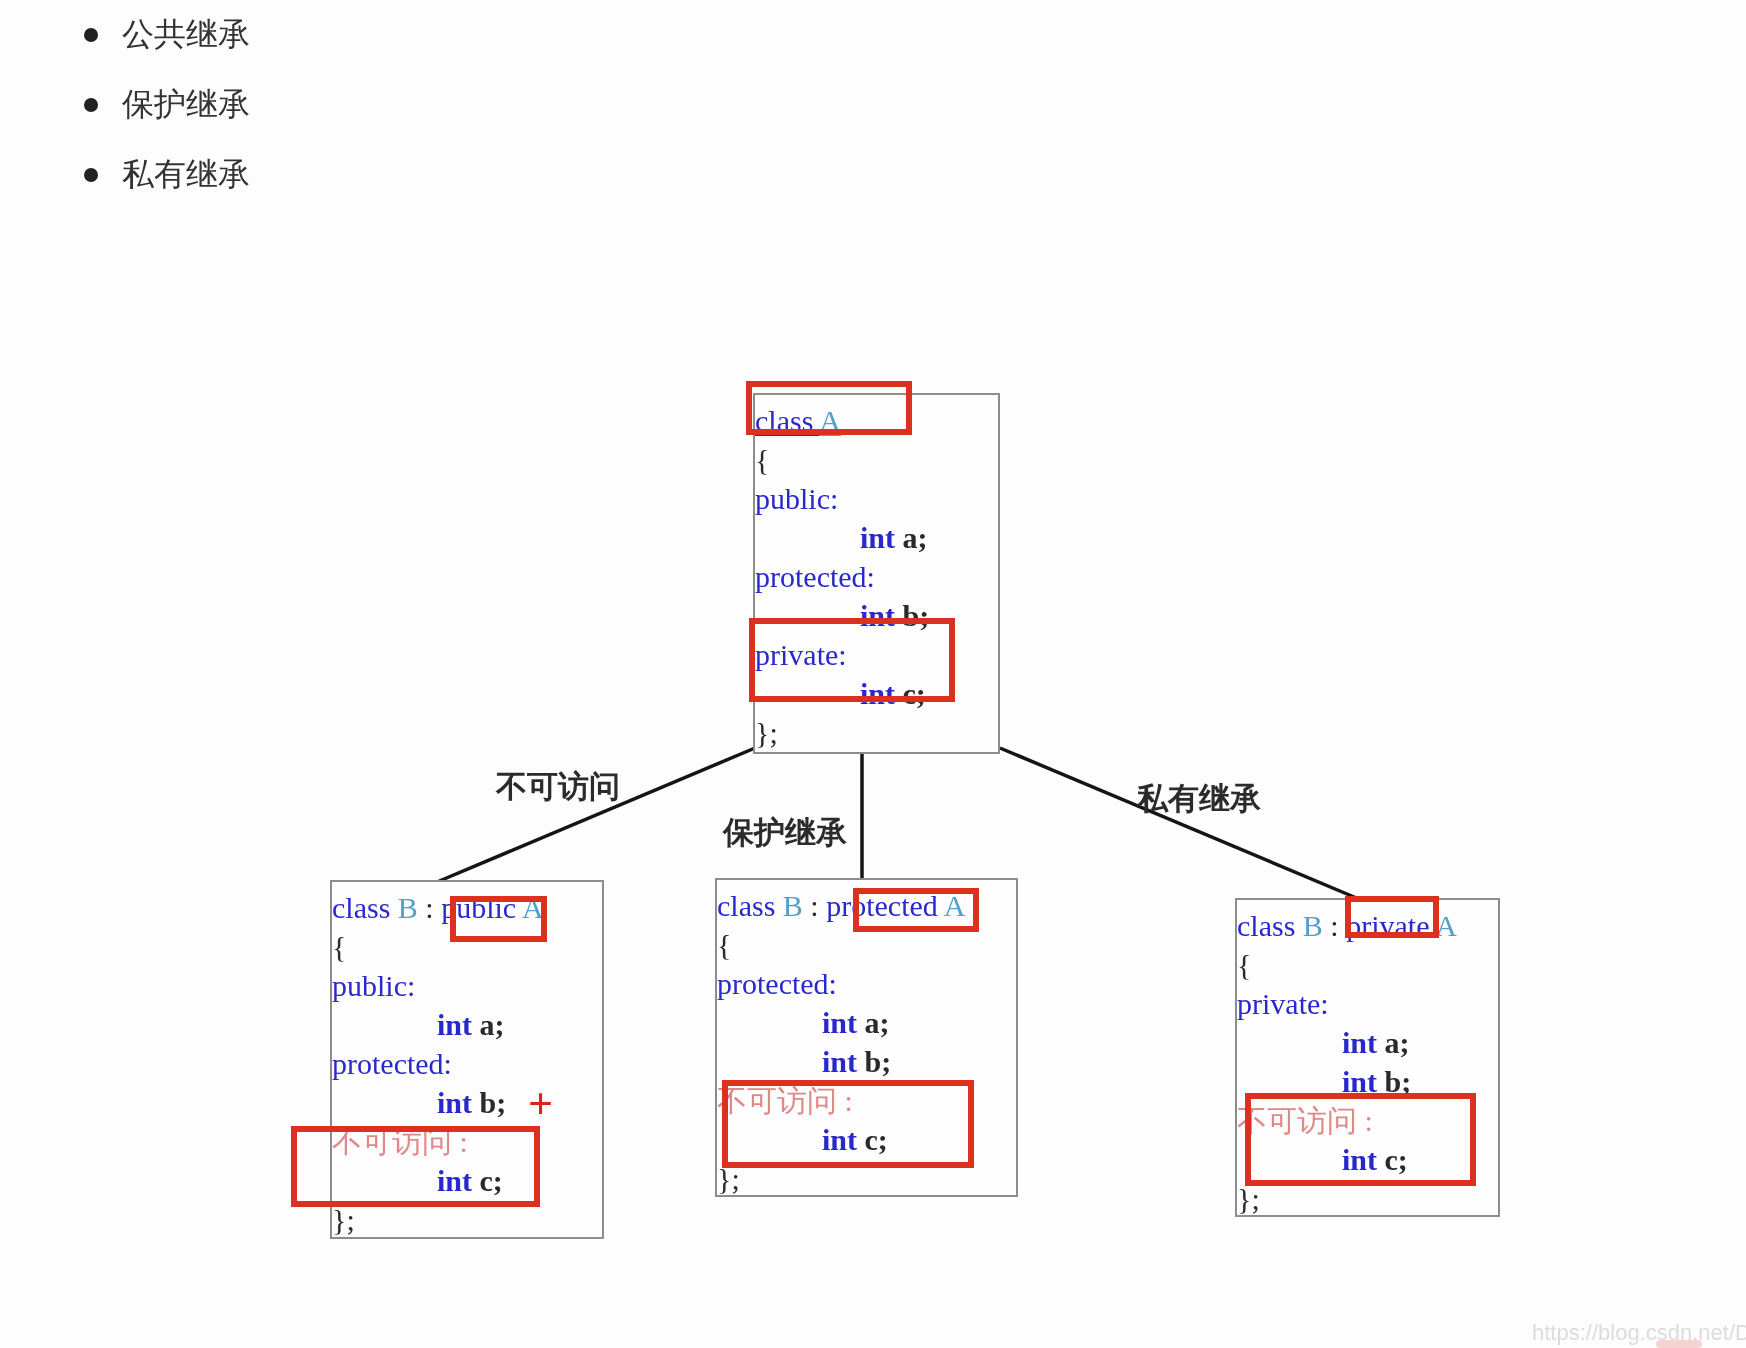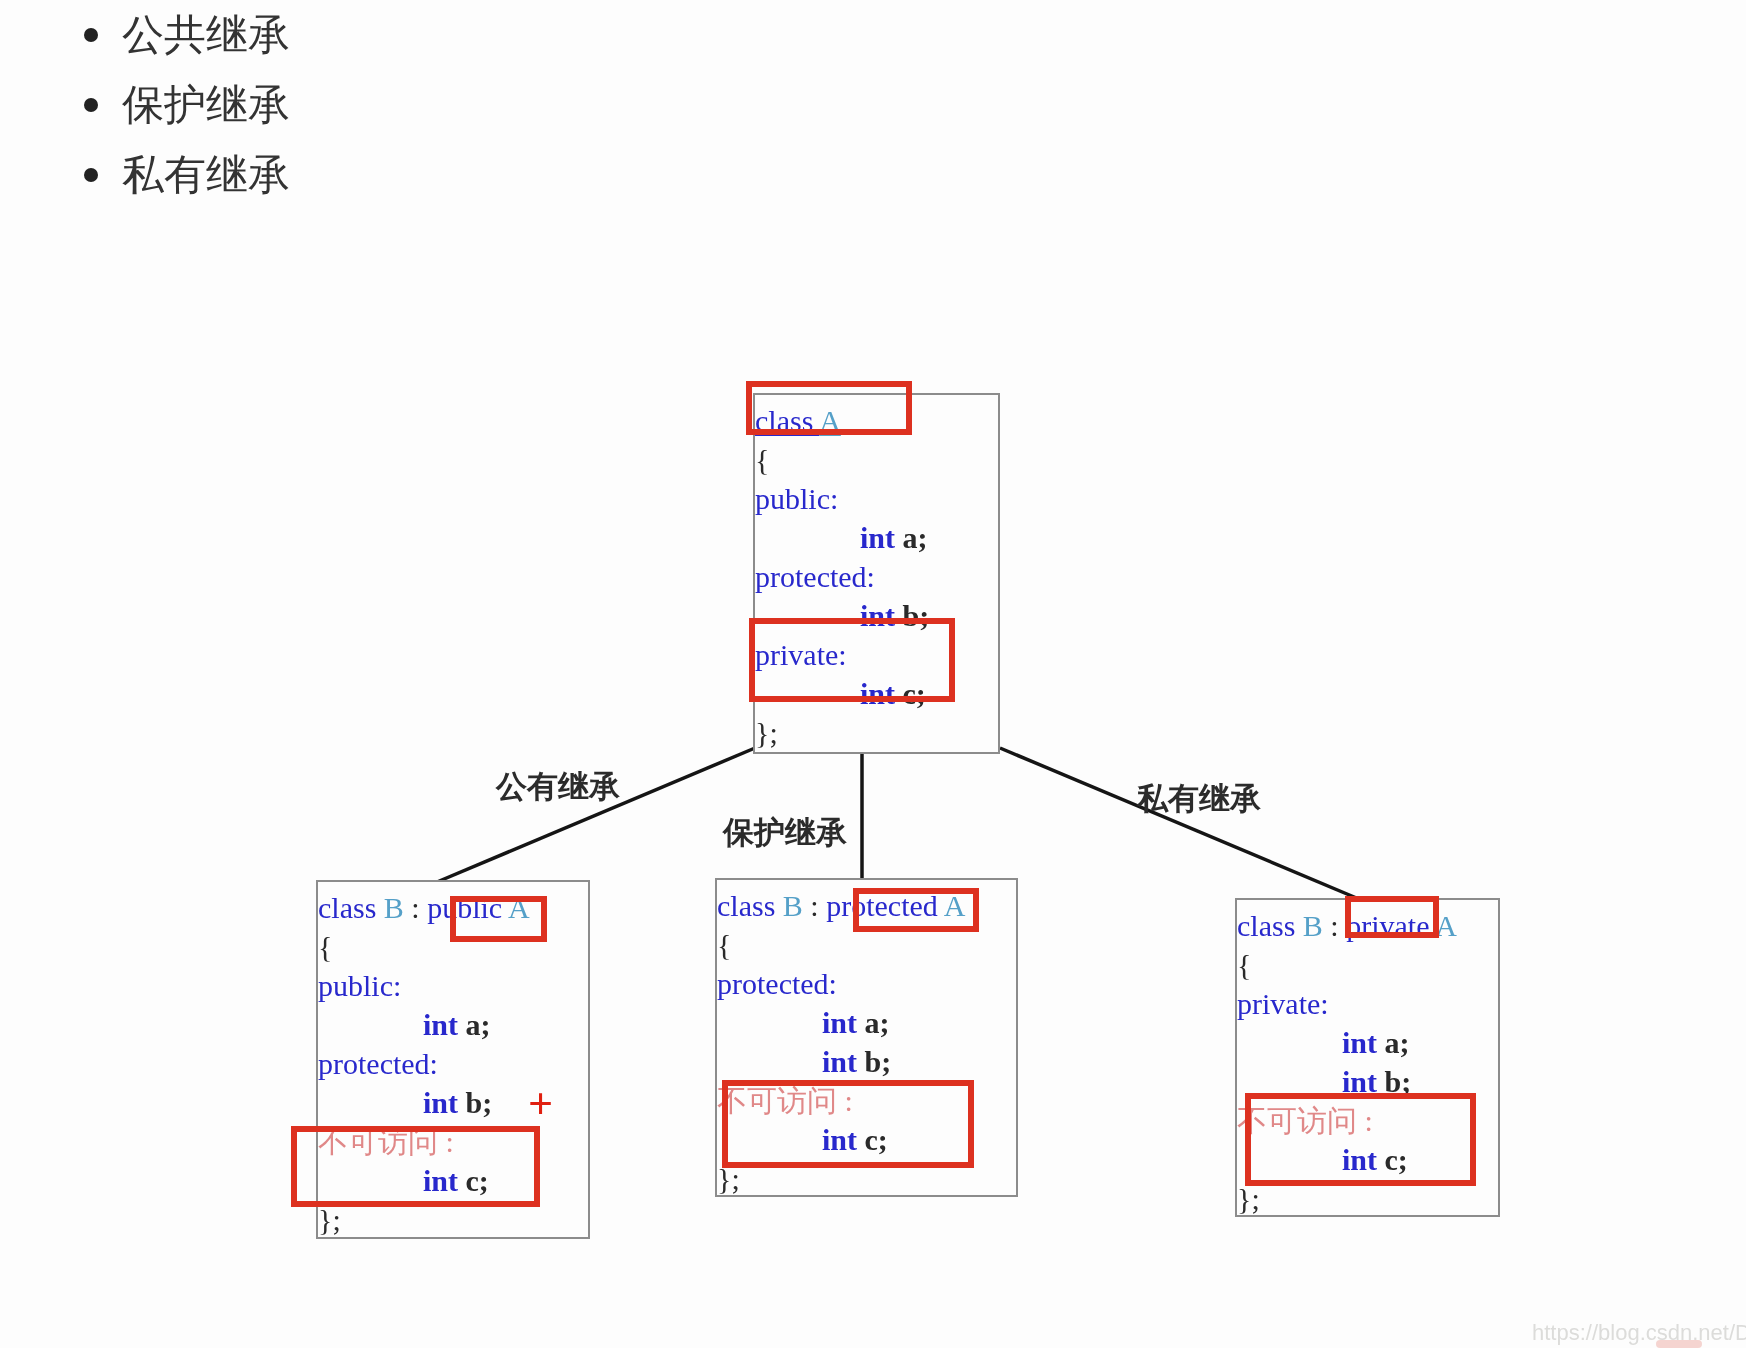--- a/index.html
+++ b/index.html
@@ -4,33 +4,33 @@
 <style>
   html,body{margin:0;padding:0;background:#ffffff;}
   .page{
     position:relative;width:1746px;height:1348px;background:#fdfdfd;
     overflow:hidden;font-family:"Liberation Sans",sans-serif;
   }
 
   
   .bullet-list{position:absolute;left:84px;top:0;margin:0;padding:0;list-style:none;}
   .bullet-list li{position:relative;height:70px;display:flex;align-items:center;
-    padding-left:38px;font-size:42px;color:#333333;}
+    padding-left:38px;font-size:32px;color:#333333;}
   .dot{position:absolute;left:0;top:50%;transform:translateY(-50%);
     width:14px;height:14px;border-radius:50%;background:#222222;}
 
   
   .connector-layer{position:absolute;left:0;top:0;width:1746px;height:1348px;pointer-events:none;}
 
   
   .class-box{position:absolute;border:2px solid #8c8c8c;background:#fdfdfd;
     font-family:"Liberation Serif","DejaVu Serif",serif;font-size:30px;color:#2a2a2a;
     padding-top:6px;box-sizing:content-box;}
   #box-a{left:753px;top:393px;width:243px;height:351px;}
-  #box-b-public{left:316px;top:880px;width:270px;height:349px;}
+  #box-b-public{left:330px;top:880px;width:270px;height:349px;}
   #box-b-protected{left:715px;top:878px;width:299px;height:309px;}
   #box-b-private{left:1235px;top:898px;width:261px;height:309px;}
 
   .code-line{height:39px;line-height:39px;padding-left:0;white-space:nowrap;}
   .code-line.ind{padding-left:105px;font-weight:bold;}
   .kw{color:#2828cc;}
   .cls{color:#55a0c8;}
   .tx{color:#2a2a2a;}
   .pink{color:#e08888;}
   .u{text-decoration:underline;}
@@ -80,21 +80,21 @@
       <span>私有继承</span>
     </li>
   </ul>
 
   <svg class="connector-layer" viewBox="0 0 1746 1348" xmlns="http://www.w3.org/2000/svg">
     <line x1="755" y1="748" x2="437" y2="882" stroke="#151515" stroke-width="3.5"></line>
     <line x1="862" y1="750" x2="862" y2="878" stroke="#151515" stroke-width="3.5"></line>
     <line x1="1000" y1="748" x2="1366" y2="902" stroke="#151515" stroke-width="3.5"></line>
   </svg>
 
-  <div class="edge-label" id="label-public">公有继承</div>
+  <div class="edge-label" id="label-public">不可访问</div>
   <div class="edge-label" id="label-protected">保护继承</div>
   <div class="edge-label" id="label-private">私有继承</div>
 
   <div class="class-box" id="box-a">
       <div class="code-line"><span class="kw u">class </span><span class="cls u">A</span></div>
       <div class="code-line"><span class="tx">{</span></div>
       <div class="code-line"><span class="kw">public:</span></div>
       <div class="code-line ind"><span class="kw">int</span><span class="tx"> a;</span></div>
       <div class="code-line"><span class="kw">protected:</span></div>
       <div class="code-line ind"><span class="kw">int</span><span class="tx"> b;</span></div>

